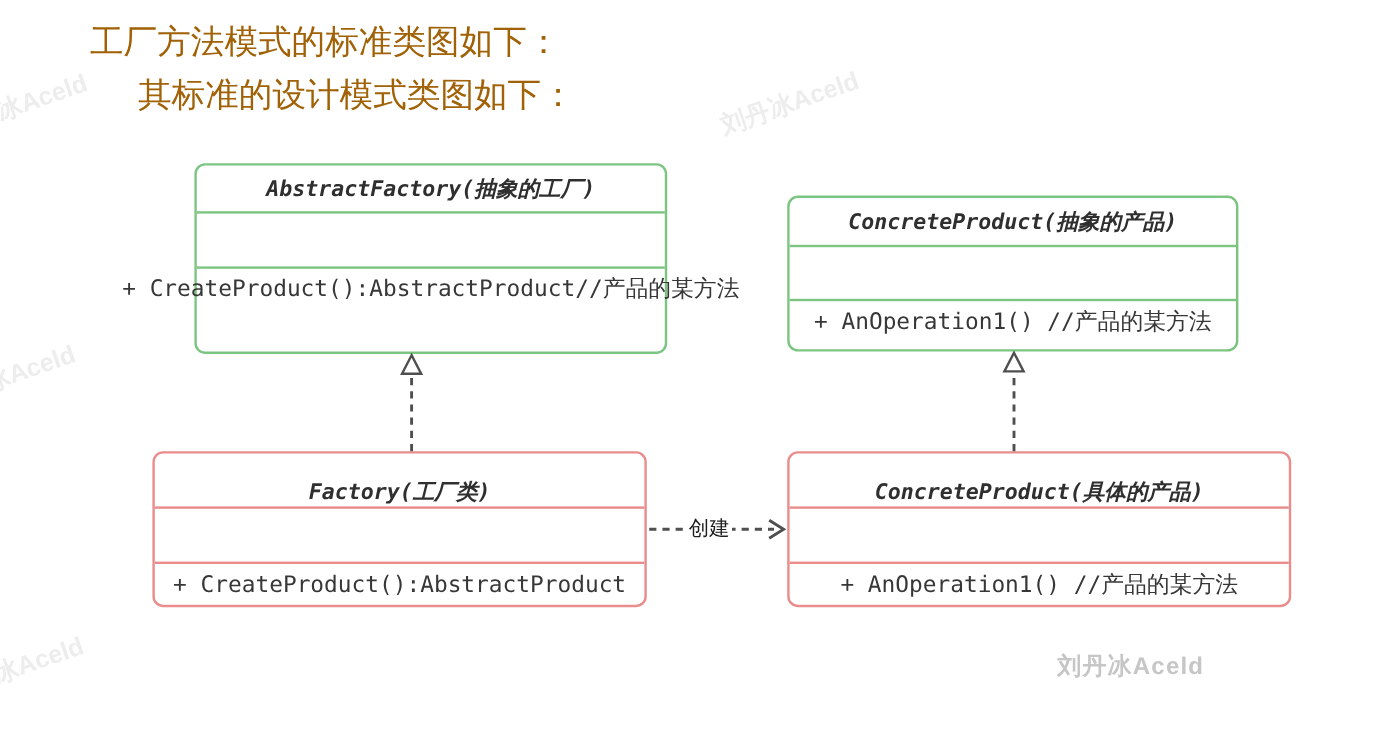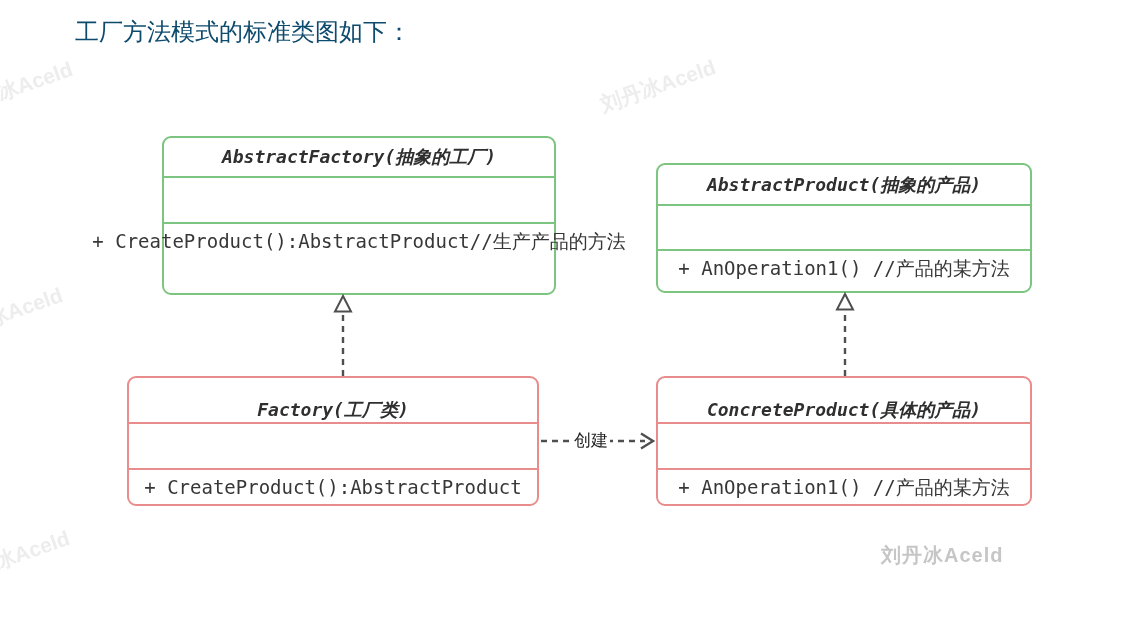--- a/index.html
+++ b/index.html
@@ -8,22 +8,22 @@
     width: 1144px;
     height: 624px;
     background: #ffffff;
     overflow: hidden;
     font-family: "Liberation Sans", sans-serif;
   }
 
   
   .heading {
     position: absolute;
-    font-size: 24px;
-    color: #0c4a6e;
+    font-size: 28px;
+    color: #a16207;
     white-space: nowrap;
     font-family: "Liberation Sans", sans-serif;
   }
   #heading1 { left: 75px;  top: 16px; }
   #heading2 { left: 115px; top: 60px; }
 
   
   .uml-class {
     position: absolute;
     box-sizing: border-box;
@@ -133,52 +133,53 @@
     color: var(--c-sig, #c6c6c6);
     white-space: nowrap;
   }
 </style>
 </head>
 <body>
 
 <div id="canvas">
 
   <div id="heading1" class="heading">工厂方法模式的标准类图如下：</div>
+  <div id="heading2" class="heading">其标准的设计模式类图如下：</div>
 
   <div id="wm1" class="wm">刘丹冰Aceld</div>
   <div id="wm2" class="wm">刘丹冰Aceld</div>
   <div id="wm3" class="wm">刘丹冰Aceld</div>
   <div id="wm4" class="wm">刘丹冰Aceld</div>
 
   <div class="uml-class abstract" style="left:162px; top:136px; width:394px; height:159px;">
     <div class="uml-title" style="height:40px;">AbstractFactory(抽象的工厂)</div>
     <div class="uml-attrs" style="height:46px;"></div>
     <div class="uml-methods">
       <div class="m-line">+ CreateProduct():AbstractProduct</div>
-      <div class="m-line">//生产产品的方法</div>
+      <div class="m-line">//产品的某方法</div>
     </div>
   </div>
 
   <div class="uml-class abstract" style="left:656px; top:163px; width:376px; height:130px;">
-    <div class="uml-title" style="height:41px;">AbstractProduct(抽象的产品)</div>
+    <div class="uml-title" style="height:41px;">ConcreteProduct(抽象的产品)</div>
     <div class="uml-attrs" style="height:45px;"></div>
     <div class="uml-methods">
       <div class="m-line">+ AnOperation1() //产品的某方法</div>
     </div>
   </div>
 
   <div class="uml-class concrete" style="left:127px; top:376px; width:412px; height:130px;">
     <div class="uml-title" style="height:39px;">Factory(工厂类)</div>
     <div class="uml-attrs" style="height:47px;"></div>
     <div class="uml-methods">
       <div class="m-line">+ CreateProduct():AbstractProduct</div>
     </div>
   </div>
 
-  <div class="uml-class concrete" style="left:656px; top:376px; width:376px; height:130px;">
+  <div class="uml-class concrete" style="left:656px; top:376px; width:420px; height:130px;">
     <div class="uml-title" style="height:39px;">ConcreteProduct(具体的产品)</div>
     <div class="uml-attrs" style="height:47px;"></div>
     <div class="uml-methods">
       <div class="m-line">+ AnOperation1() //产品的某方法</div>
     </div>
   </div>
 
   <svg id="arrows" width="1144" height="624" viewBox="0 0 1144 624">
     <g>
       <line class="dash" x1="343" y1="376" x2="343" y2="313"></line>

